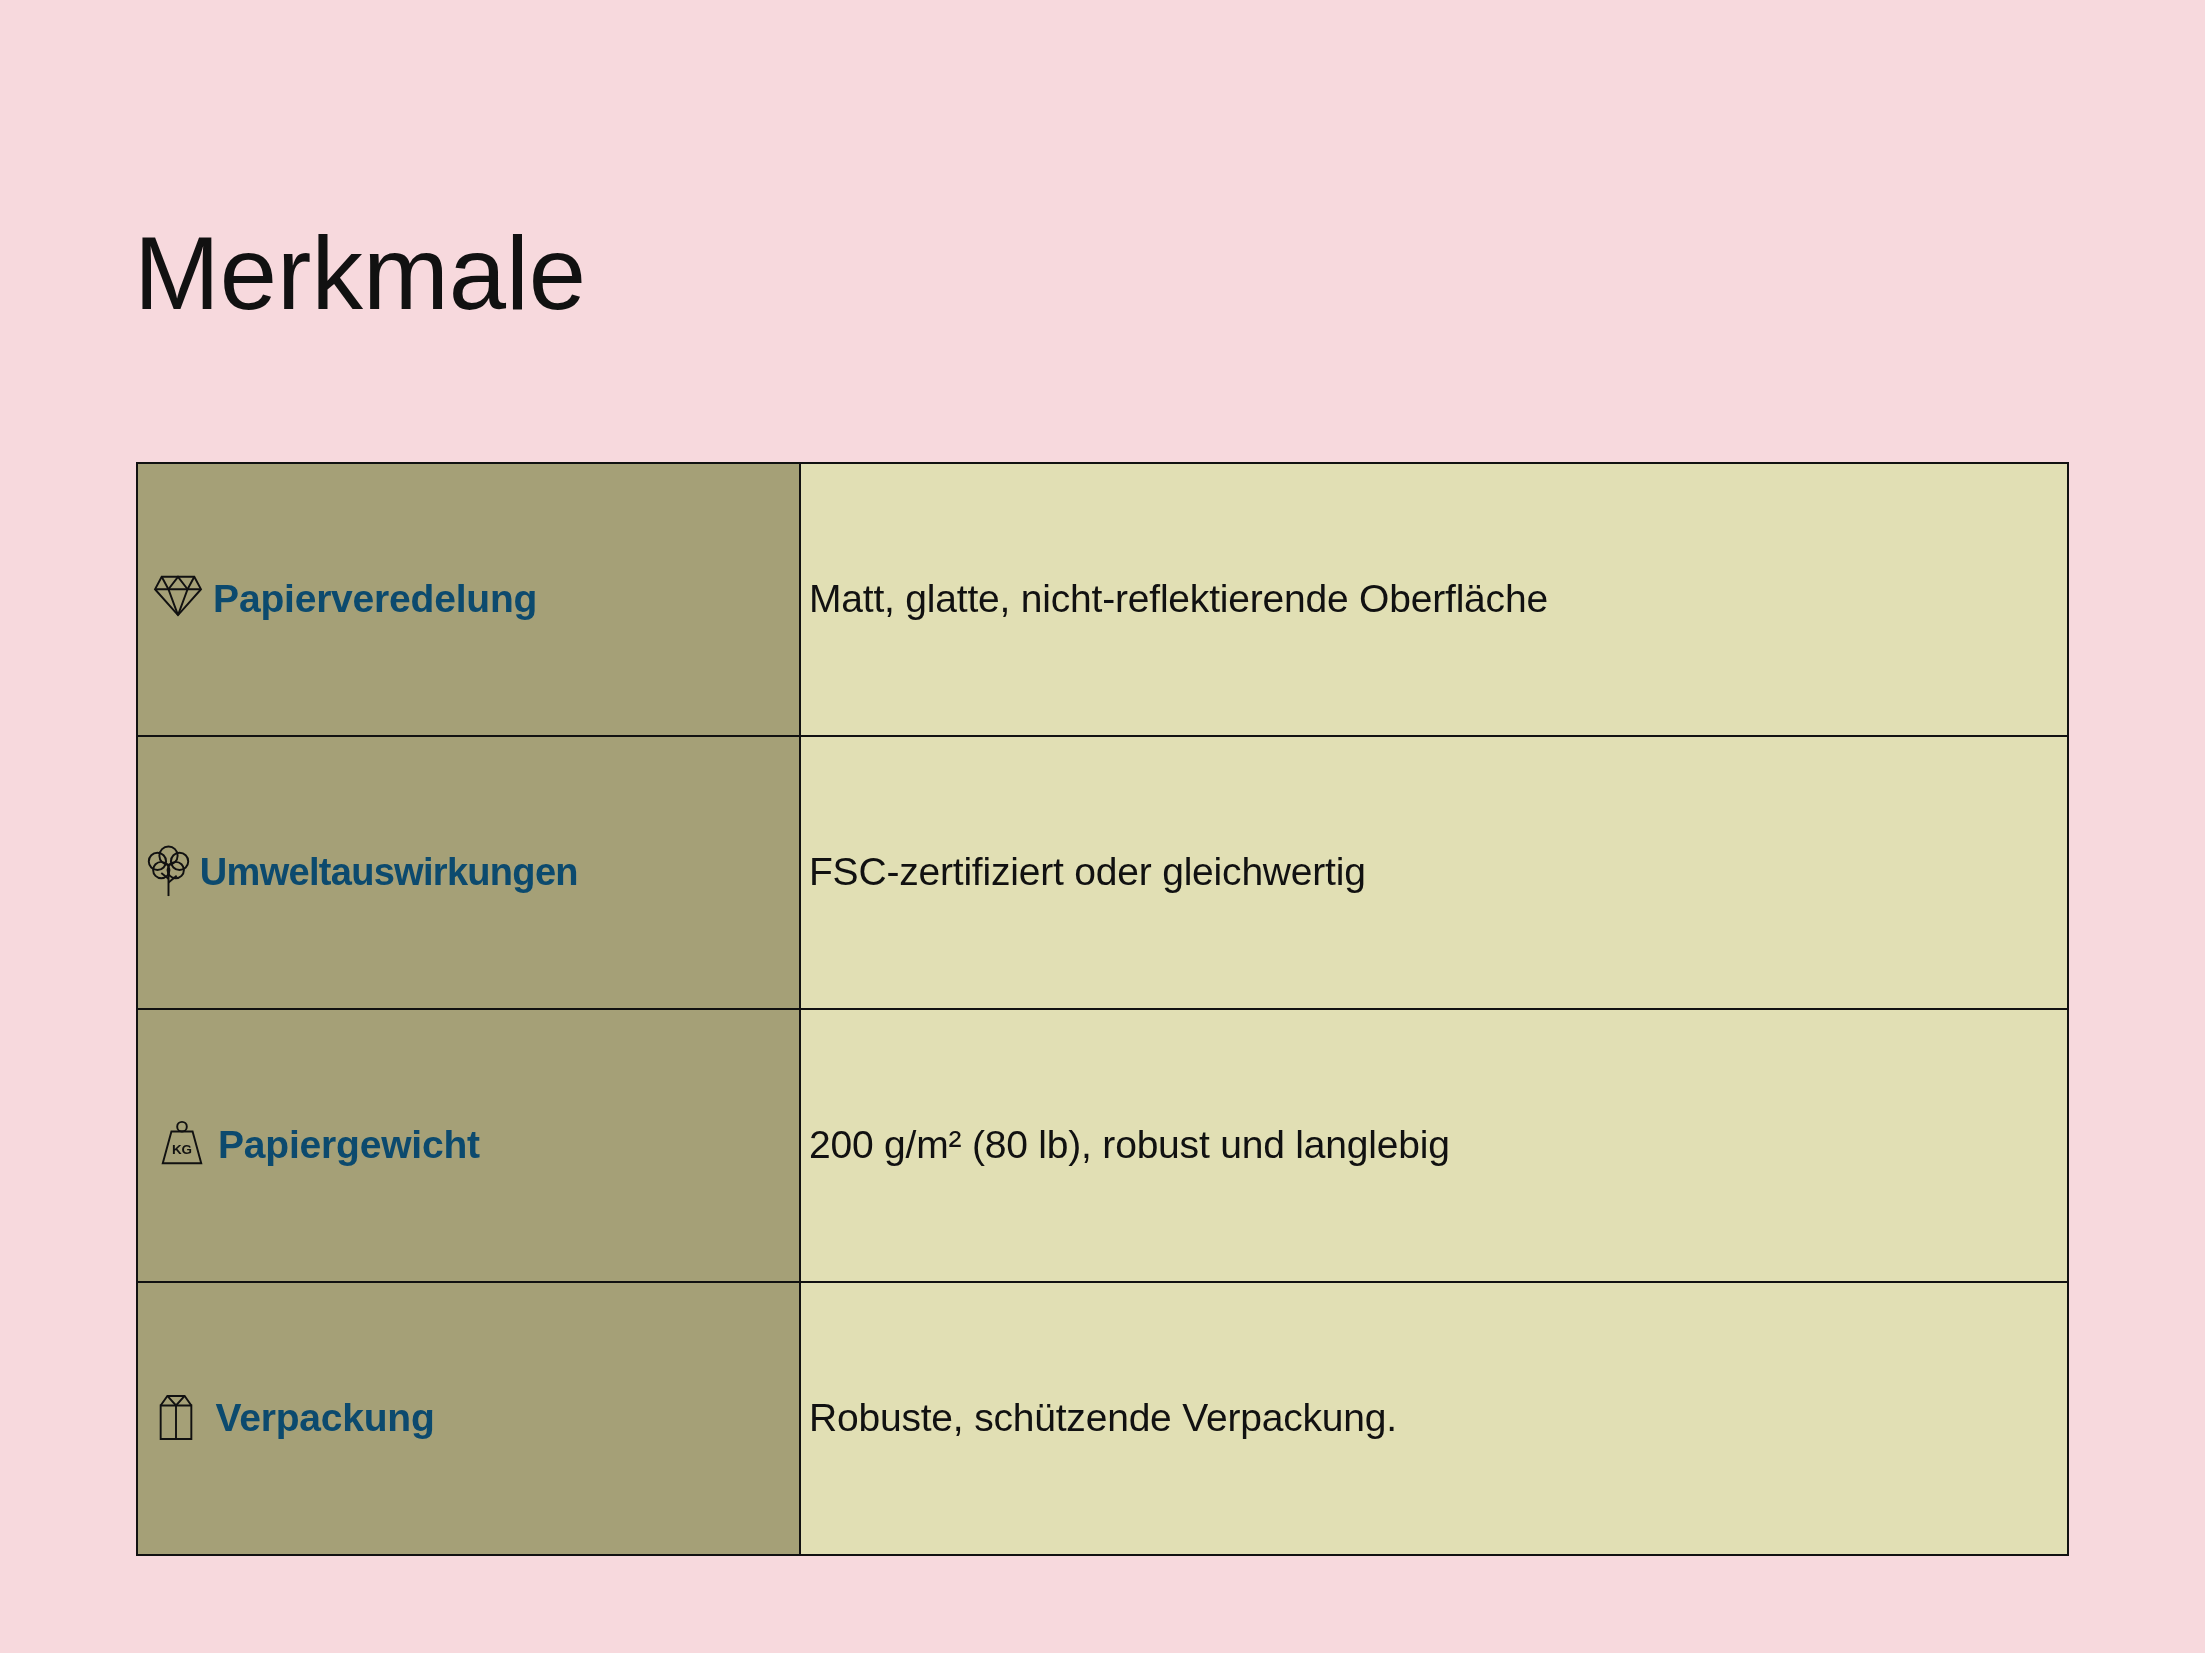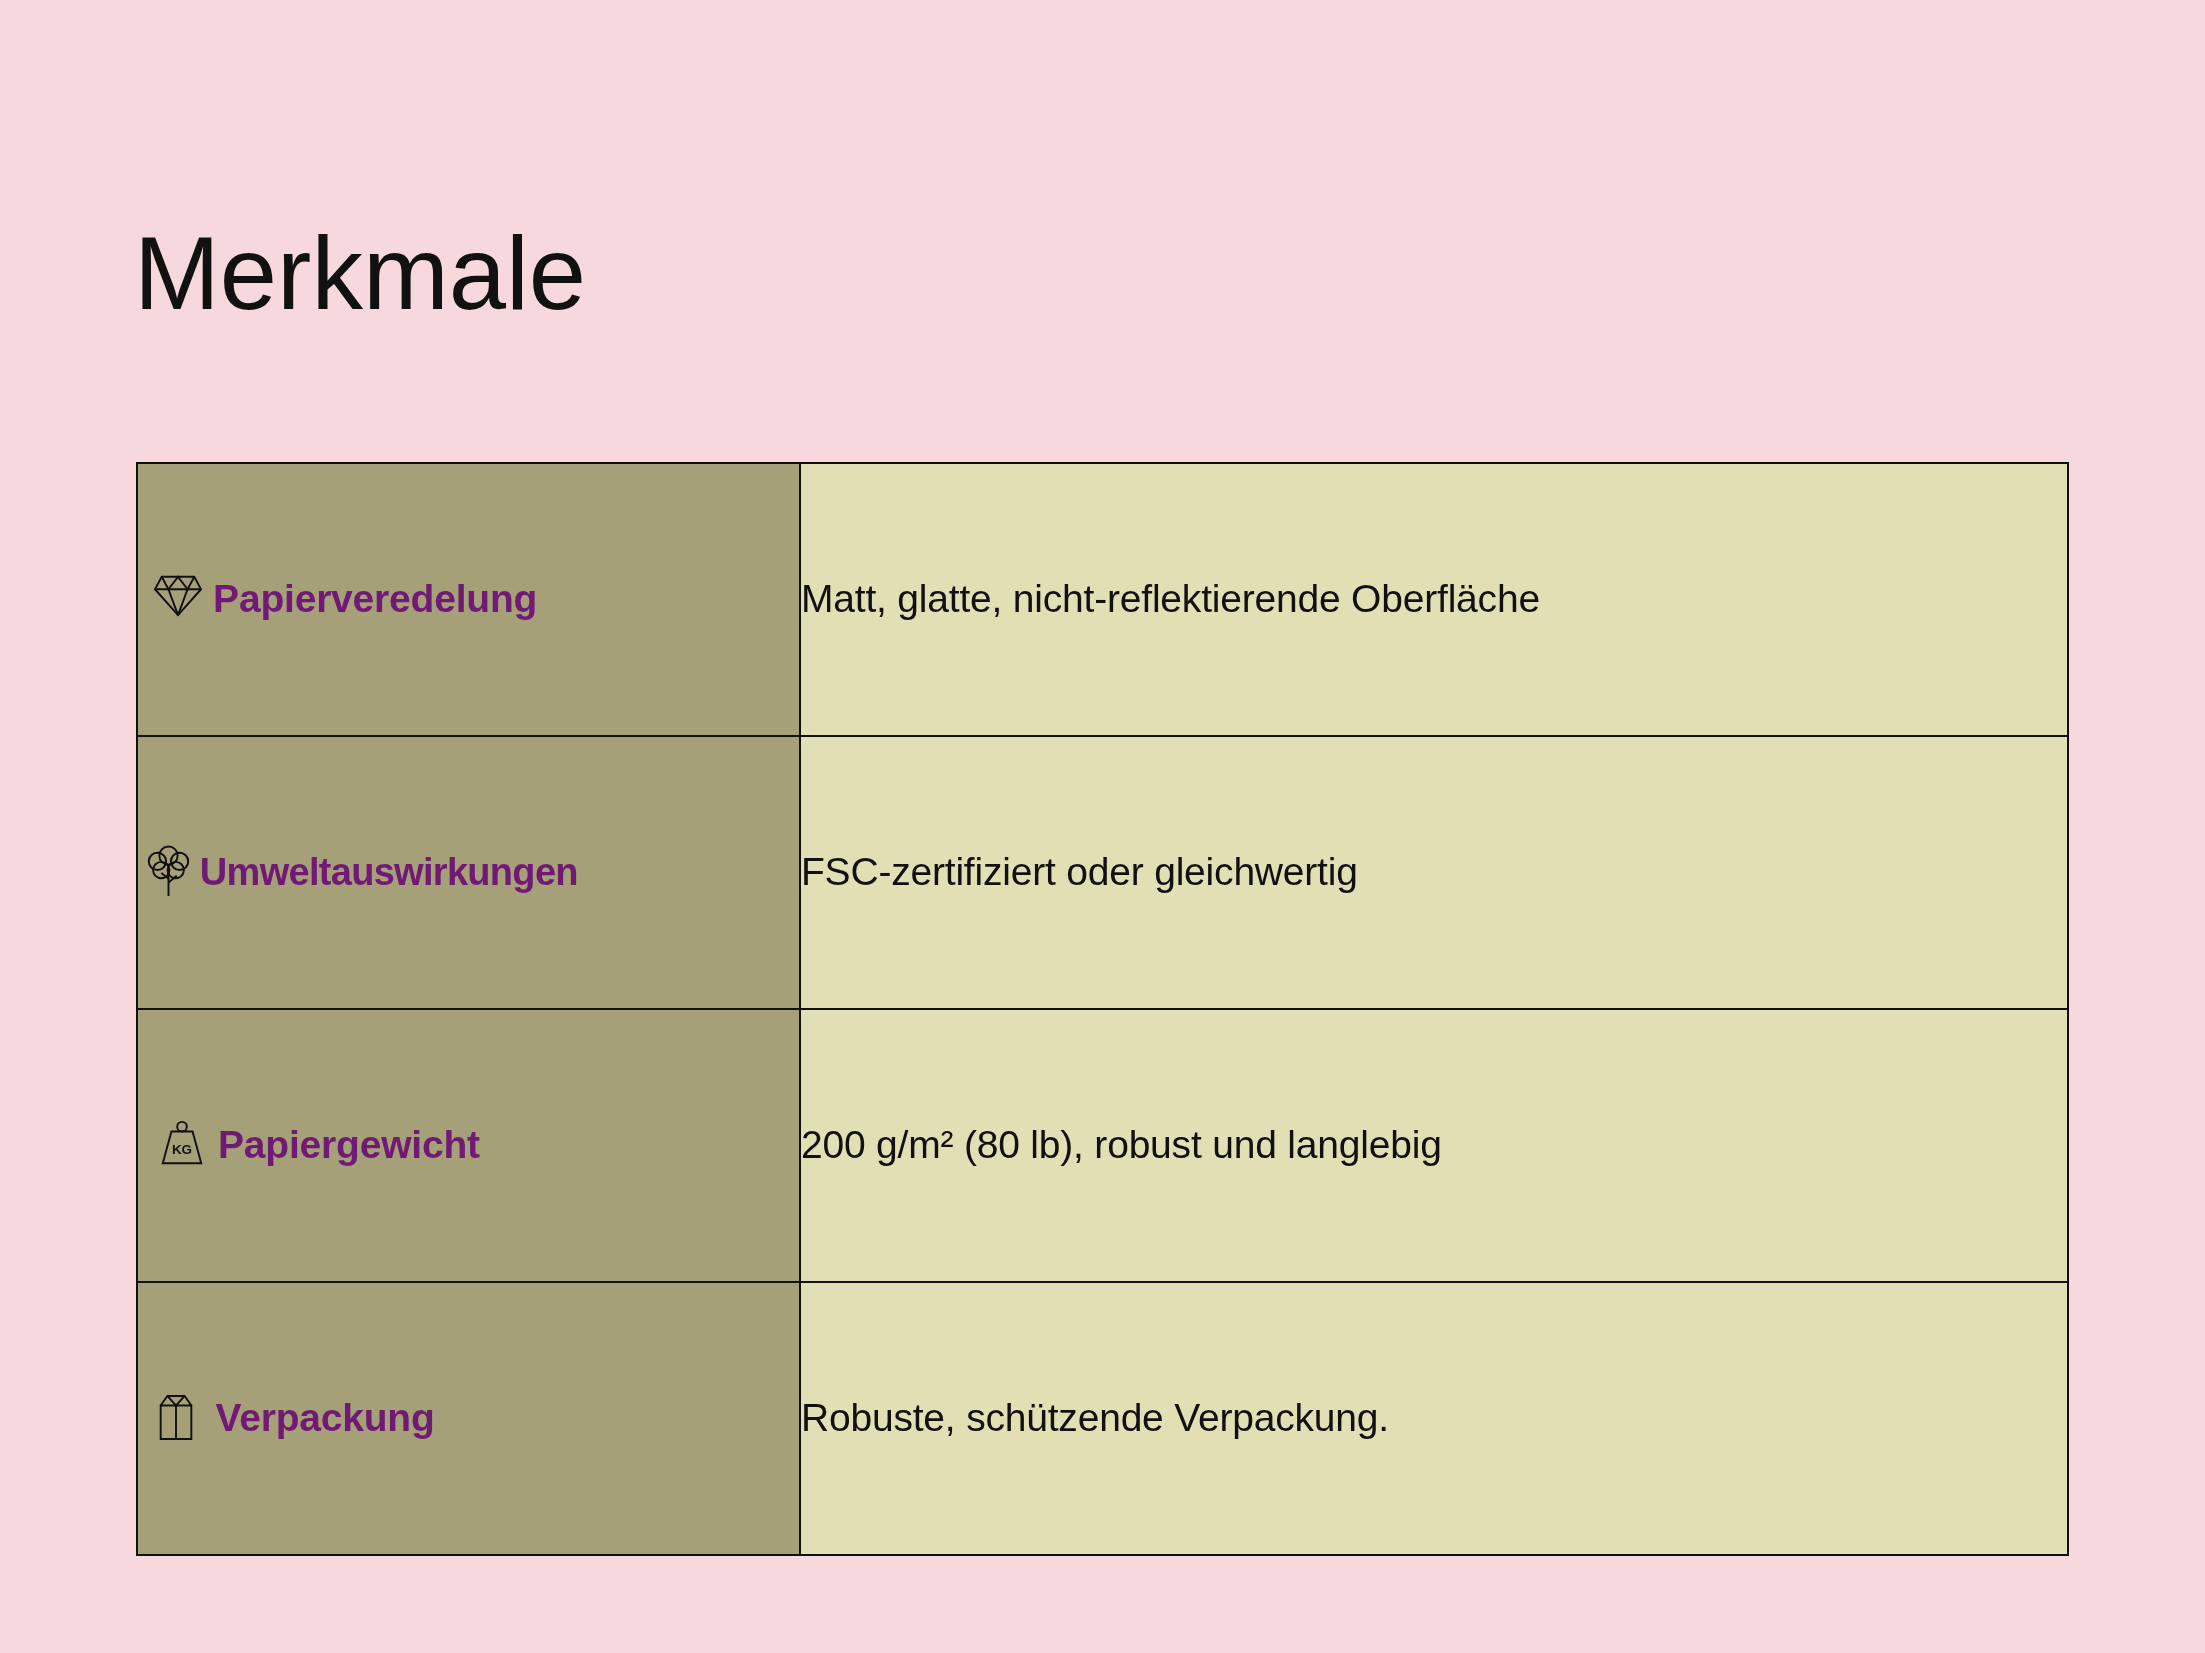--- a/index.html
+++ b/index.html
@@ -88,33 +88,34 @@
     justify-content: center;
   }
 
   .icon-box svg {
     display: block;
   }
 
   .label-text {
     font-size: 39px;
     font-weight: 700;
-    color: #701a75;
+    color: #0c4a6e;
     line-height: 1.1;
     white-space: nowrap;
     letter-spacing: -0.2px;
   }
 
   .value-text {
     font-size: 39px;
     font-weight: 400;
     color: #111111;
     line-height: 1.15;
     white-space: nowrap;
     letter-spacing: -0.2px;
+    padding-left: 8px;
   }
 
   
   .row-1 .label-inner { padding-left: 12.4px; }
   .row-2 .label-inner { padding-left: 2px; gap: 3.8px; }
   .row-2 .label-text { font-size: 38px; letter-spacing: -0.7px; }
   .row-3 .label-inner { padding-left: 16.3px; gap: 7.7px; }
   .row-4 .label-inner { padding-left: 10px; gap: 11.5px; }
 </style>
 </head>

